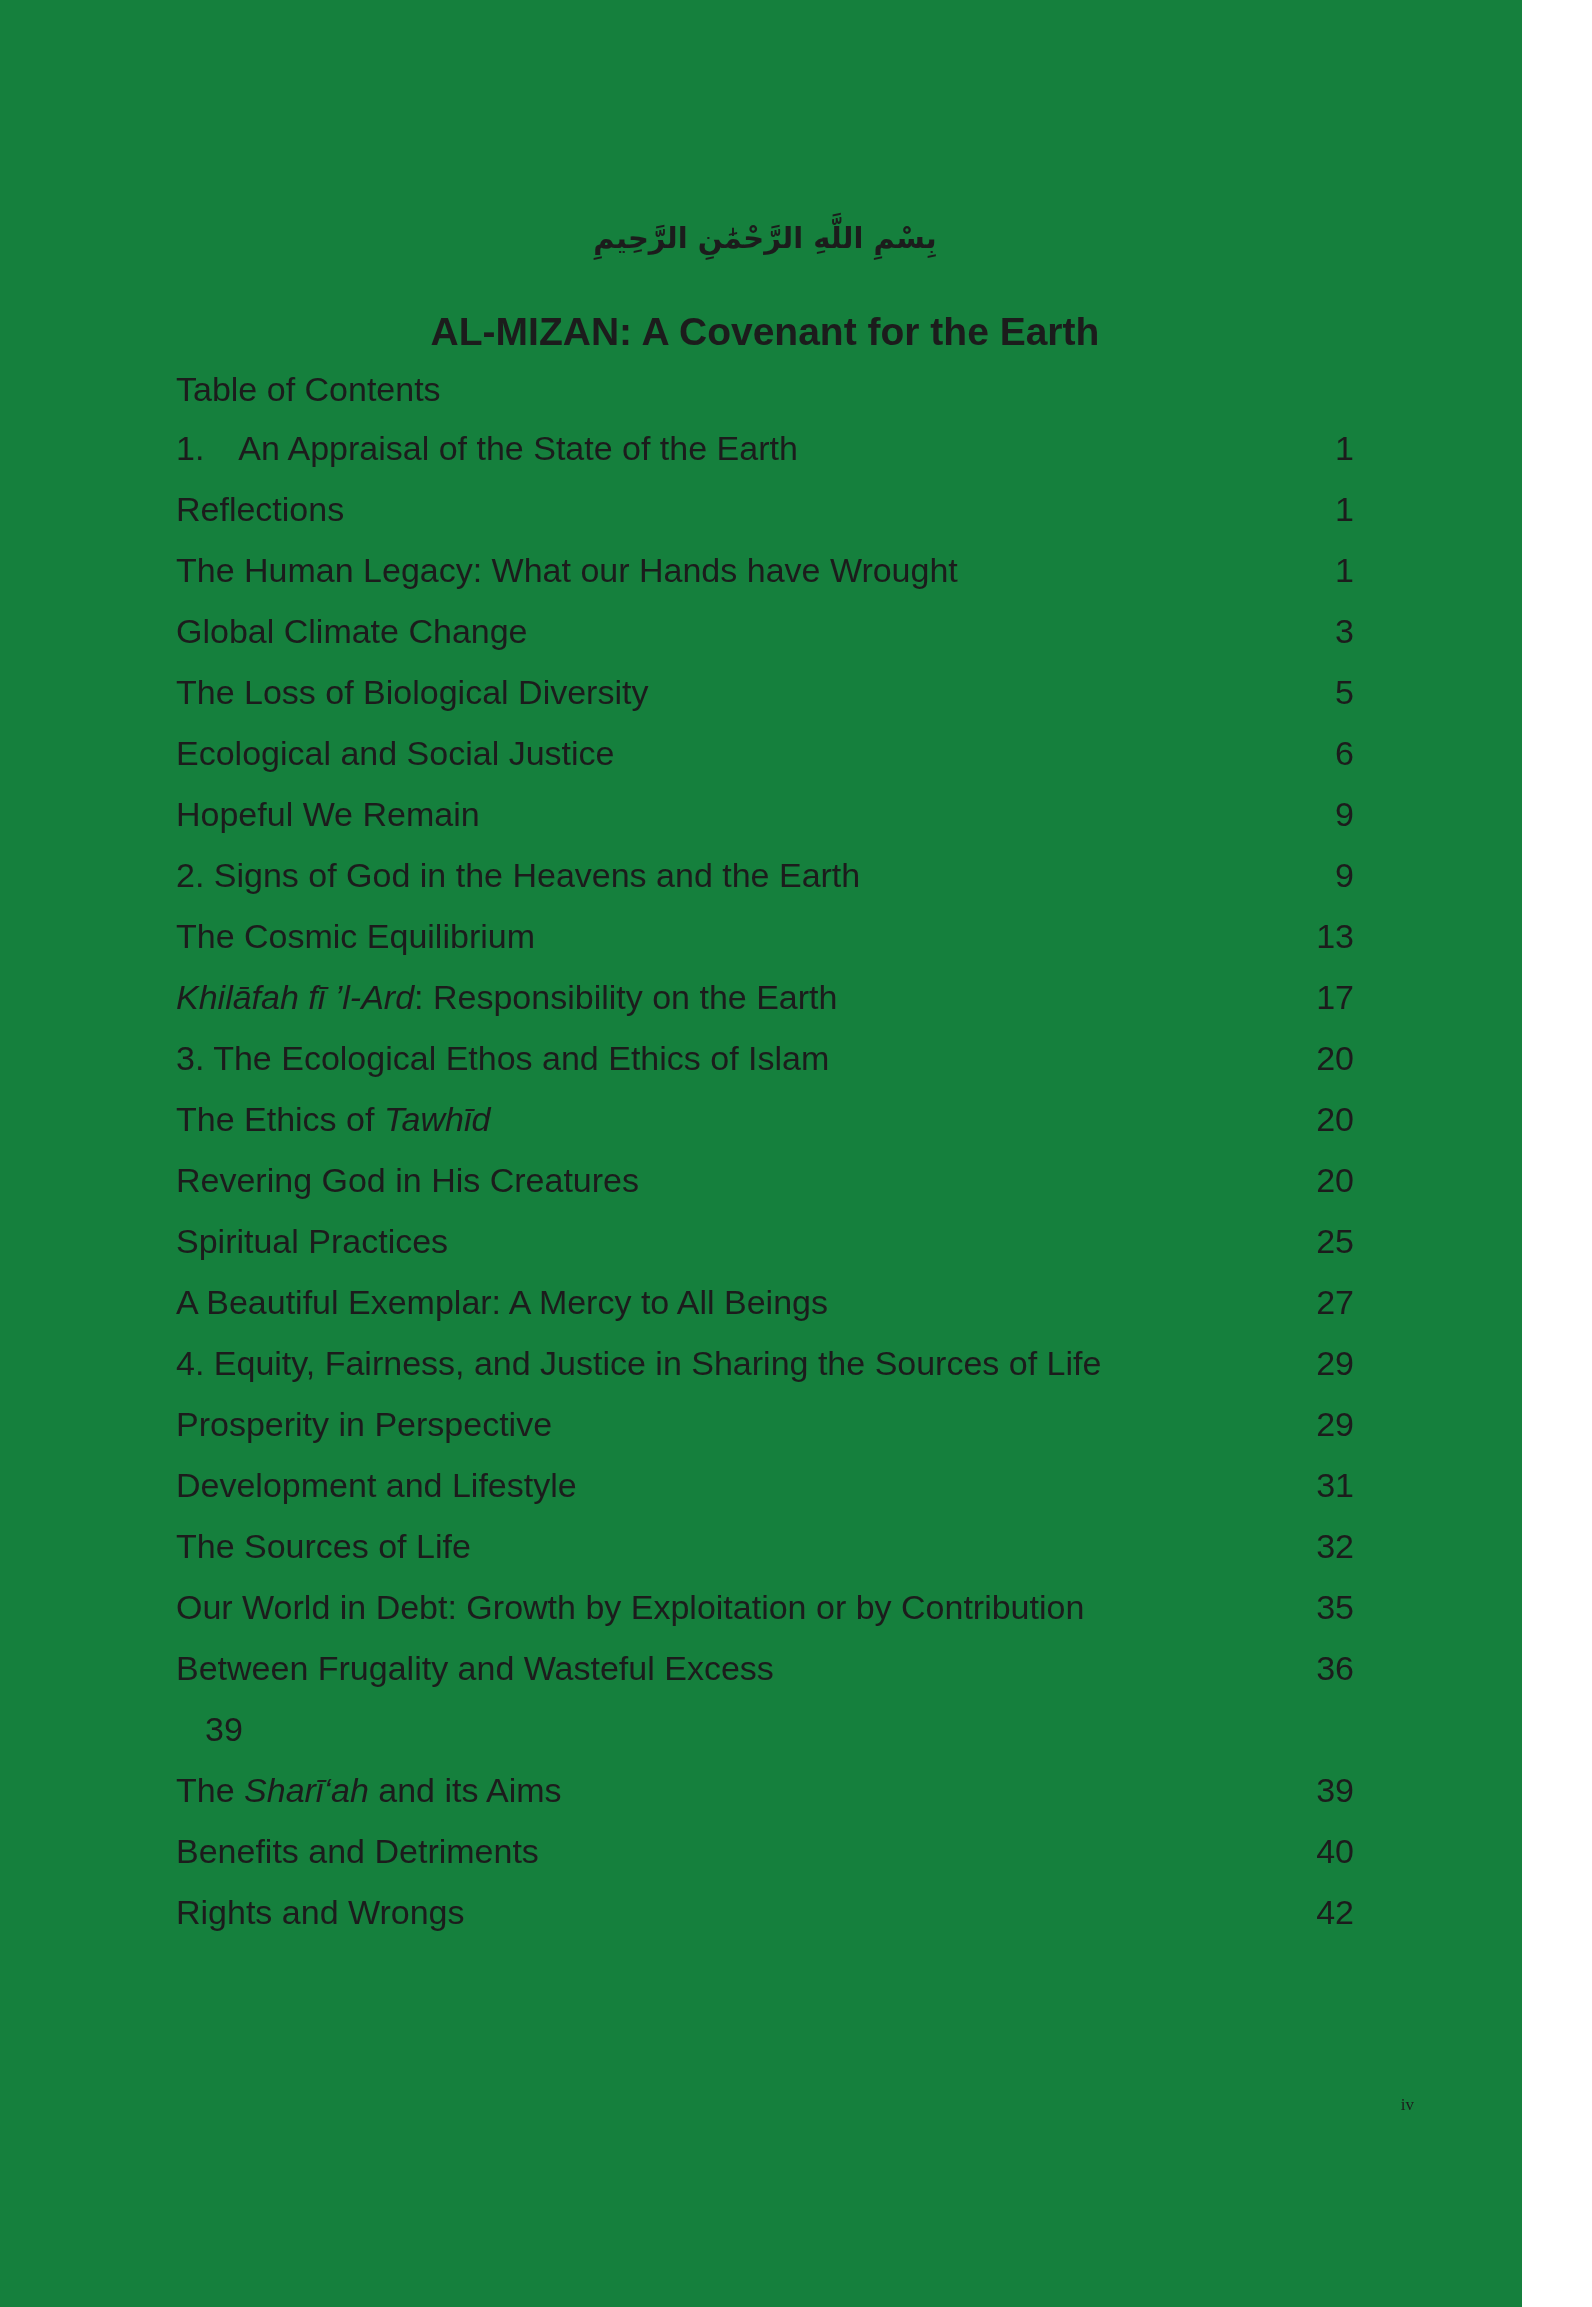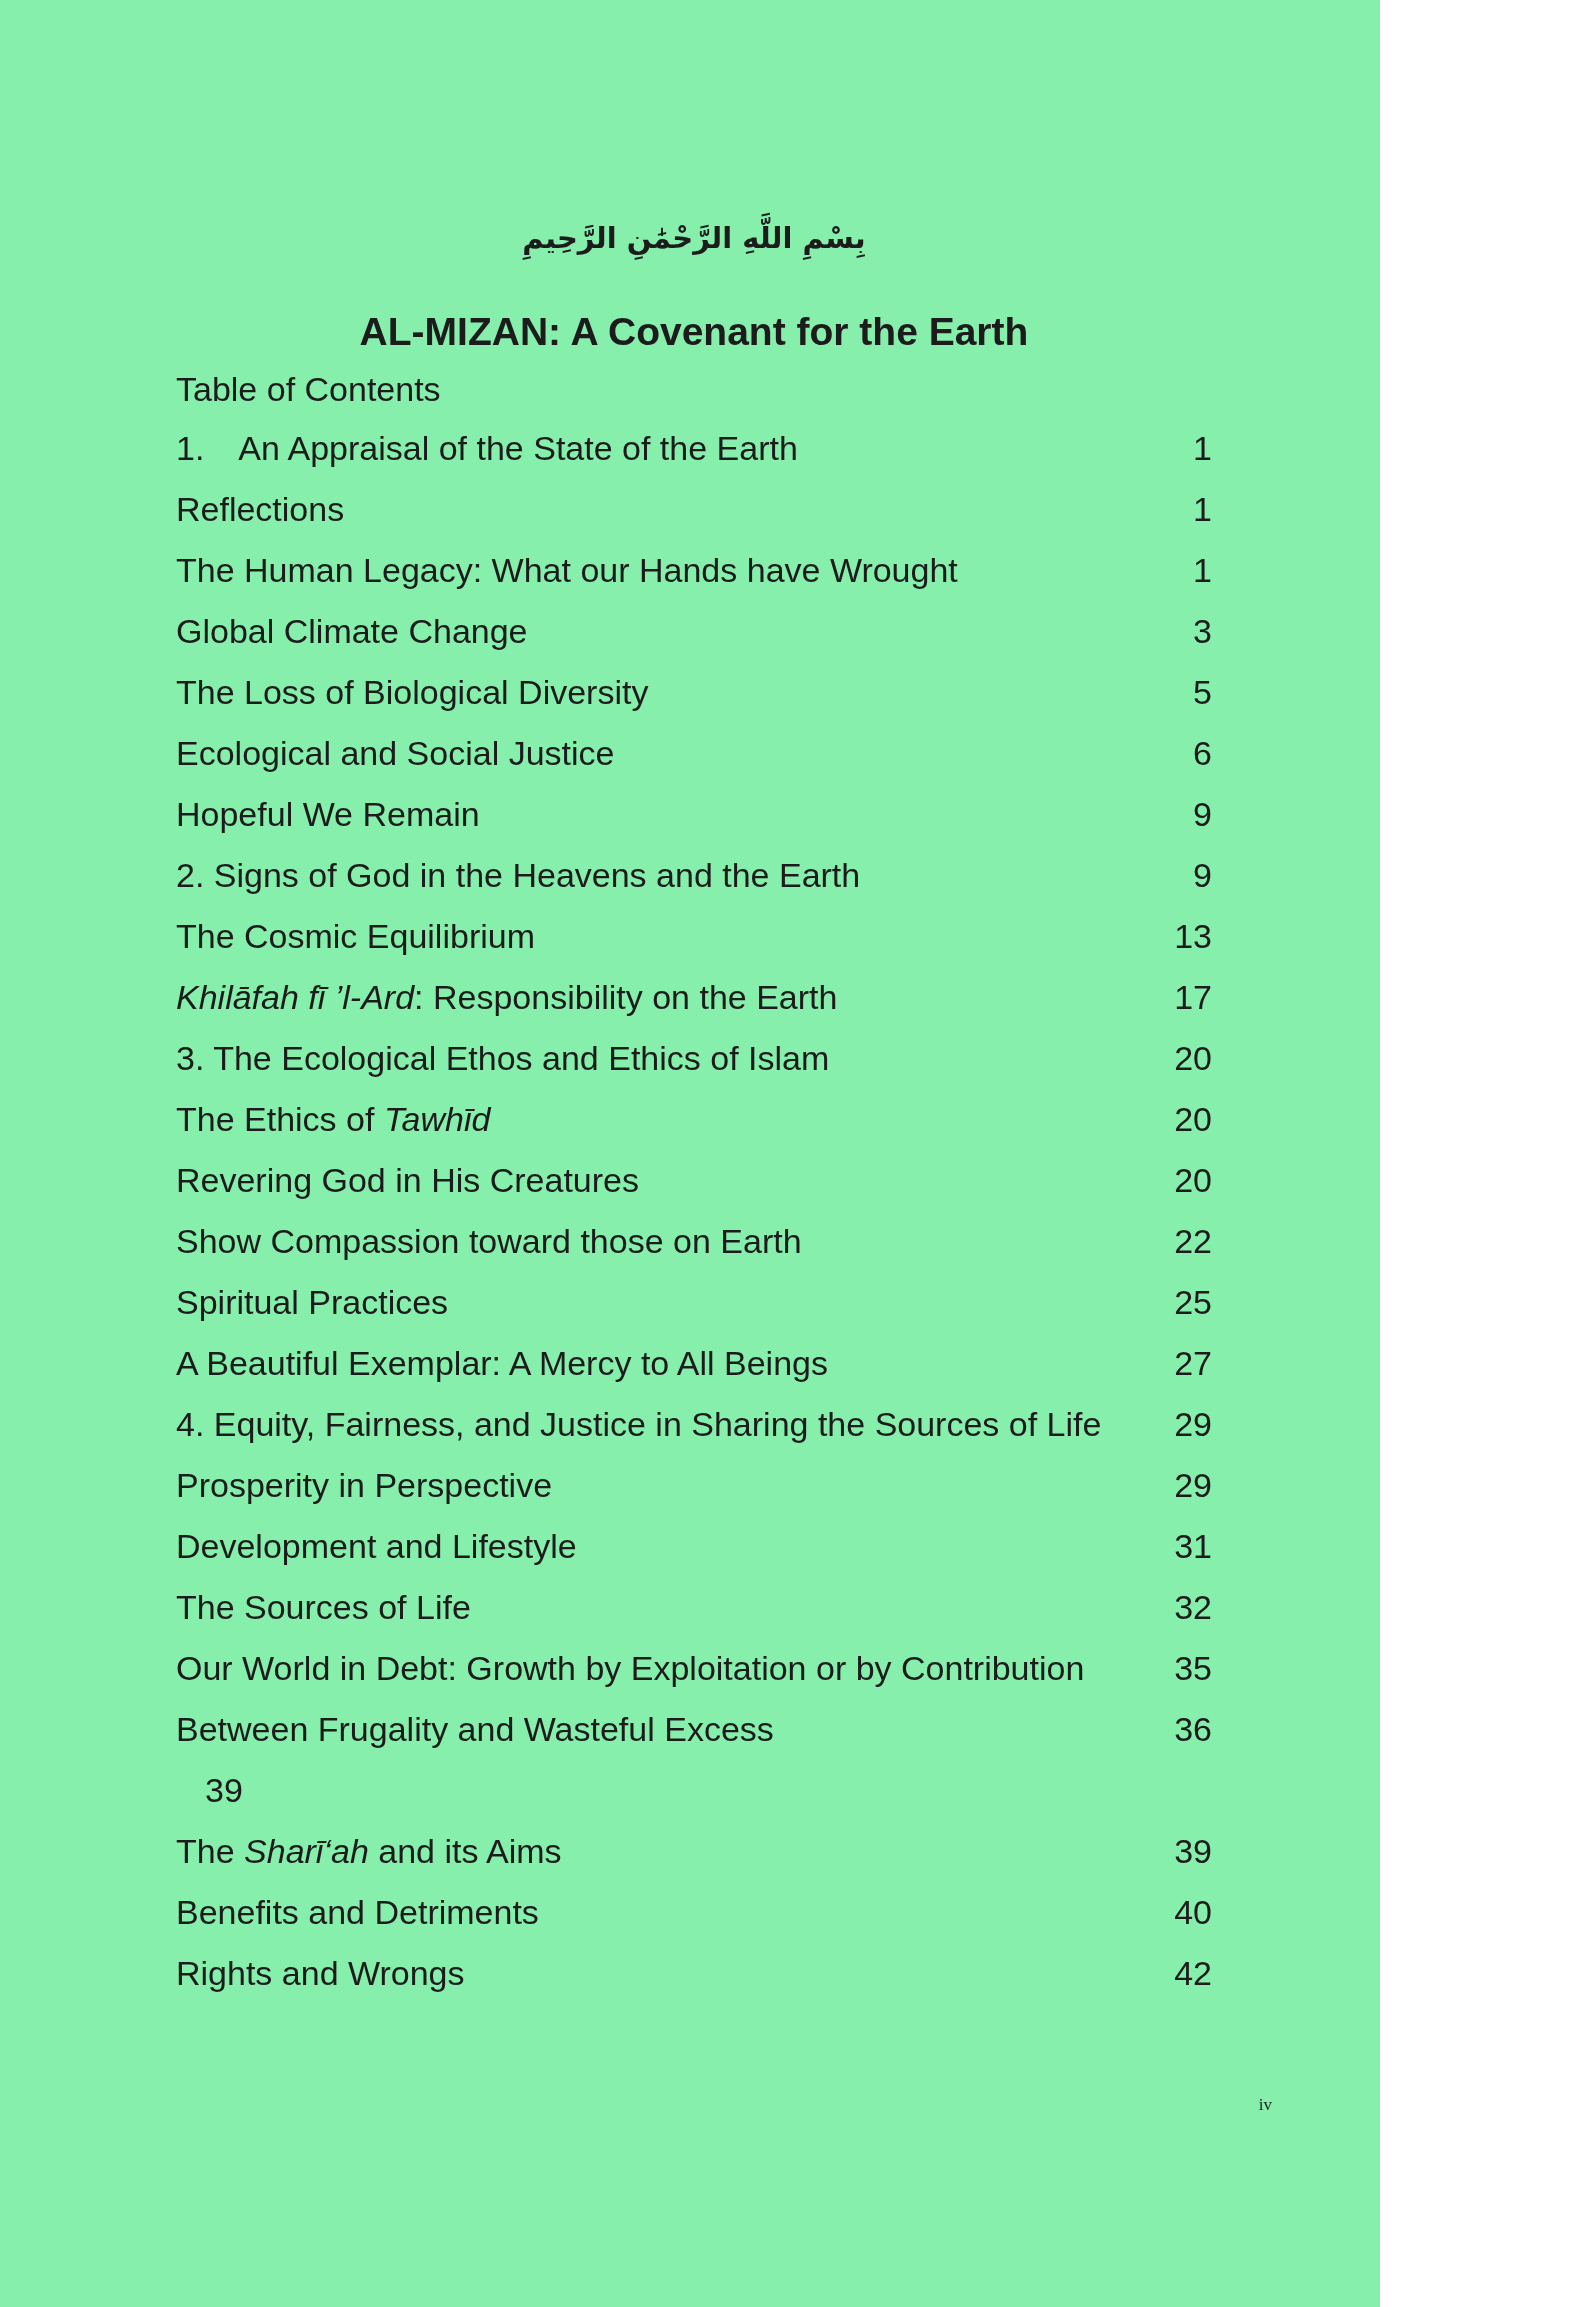--- a/index.html
+++ b/index.html
@@ -1,20 +1,20 @@
 <!DOCTYPE html>
 <html style="font-size:11.7px"><head>
 <meta charset="utf-8">
 <style>
   html, body { margin: 0; padding: 0; background: #ffffff; }
   .page {
     position: relative;
-    width: 1380px;
+    width: 1522px;
     height: 2307px;
-    background: #86efac;
+    background: #15803d;
     color: #1c1c1c;
     font-family: "Liberation Sans", sans-serif;
     box-sizing: border-box;
     overflow: hidden;
   }
   .content {
     position: absolute;
     left: 176px;
     right: 168px;
     top: 220px;
@@ -122,24 +122,20 @@
         </div>
         <div class="toc-row">
           <span class="toc-label"><span>The Ethics of </span><span class="italic">Tawhīd</span></span>
           <span class="toc-page">20</span>
         </div>
         <div class="toc-row">
           <span class="toc-label"><span>Revering God in His Creatures</span></span>
           <span class="toc-page">20</span>
         </div>
         <div class="toc-row">
-          <span class="toc-label"><span>Show Compassion toward those on Earth</span></span>
-          <span class="toc-page">22</span>
-        </div>
-        <div class="toc-row">
           <span class="toc-label"><span>Spiritual Practices</span></span>
           <span class="toc-page">25</span>
         </div>
         <div class="toc-row">
           <span class="toc-label"><span>A Beautiful Exemplar: A Mercy to All Beings</span></span>
           <span class="toc-page">27</span>
         </div>
         <div class="toc-row">
           <span class="toc-label"><span>4. Equity, Fairness, and Justice in Sharing the Sources of Life</span></span>
           <span class="toc-page">29</span>

